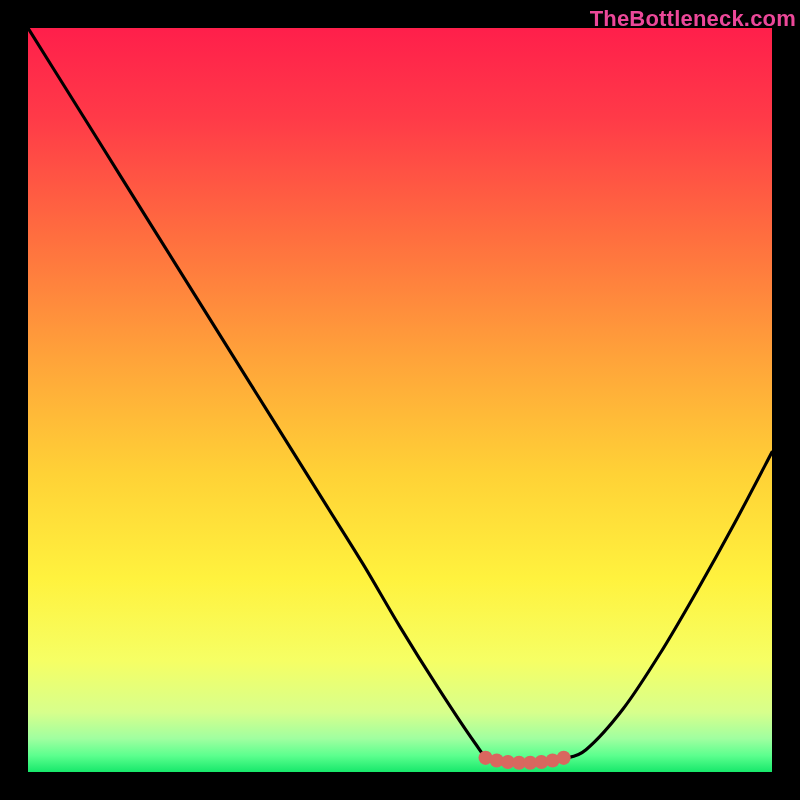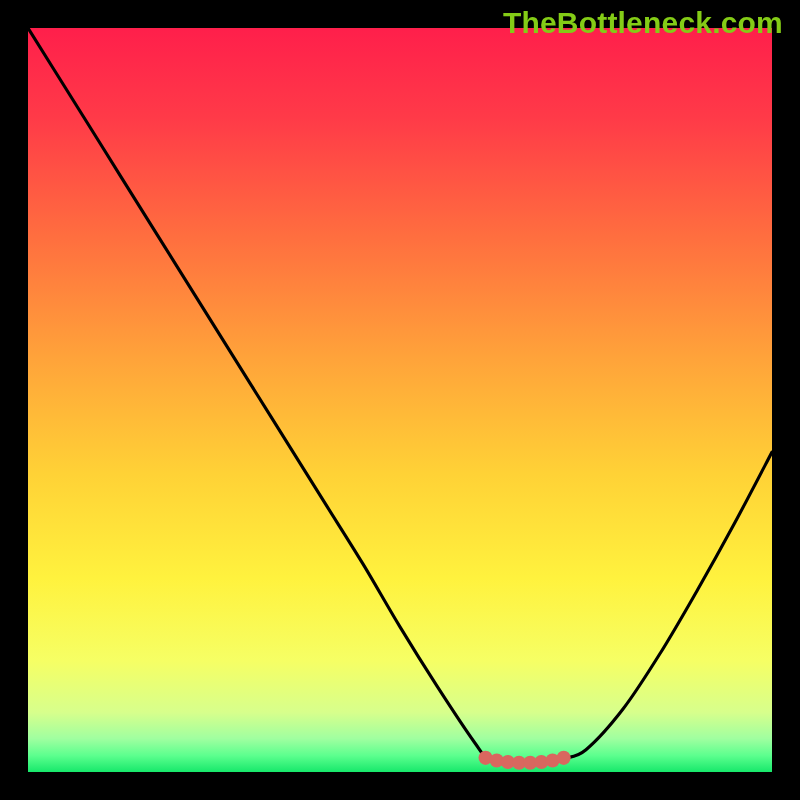--- a/index.html
+++ b/index.html
@@ -29,25 +29,25 @@
   .gradient {
     position: absolute;
     left: 0;
     top: 0;
     width: 100%;
     height: 100%;
   }
   .watermark {
     position: absolute;
     top: 6px;
-    right: 17px;
+    right: 4px;
     font-family: Arial, Helvetica, sans-serif;
-    font-size: 30px;
+    font-size: 22px;
     font-weight: 600;
-    color: #84cc16;
+    color: #ec4899;
     letter-spacing: 0.2px;
   }
   svg.curve {
     position: absolute;
     left: 0;
     top: 0;
     width: 100%;
     height: 100%;
   }
 </style>

